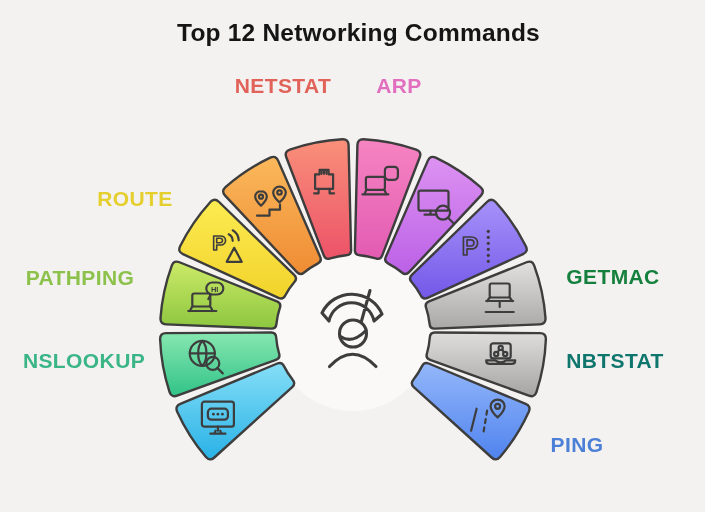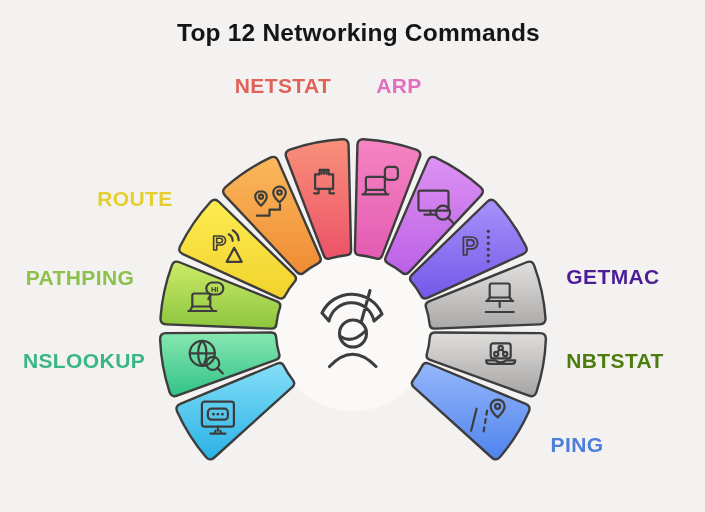--- a/index.html
+++ b/index.html
@@ -169,16 +169,16 @@
         <circle cx="43" cy="53.5" r="13.5"></circle>
         <path d="M30.5 56.5 Q42 64.5 56 50.5 M19.5 86.5 Q42.5 62 66 86.5"></path>
       </g>
     </svg>
   <div class="title" style="color: rgb(21, 21, 21); padding-left: 12px;">Top 12 Networking Commands</div>
   <span class="lbl l1" style="color: rgb(57, 181, 134);">NSLOOKUP</span>
   <span class="lbl l2" style="color: rgb(140, 194, 75);">PATHPING</span>
   <span class="lbl l3" style="color: rgb(229, 207, 46);">ROUTE</span>
   <span class="lbl l5" style="color: rgb(224, 98, 88);">NETSTAT</span>
   <span class="lbl l6" style="color: rgb(226, 110, 192);">ARP</span>
-  <span class="lbl l9" style="color: #4c1d95;">GETMAC</span>
-  <span class="lbl l10" style="color: #4d7c0f;">NBTSTAT</span>
+  <span class="lbl l9" style="color: #15803d;">GETMAC</span>
+  <span class="lbl l10" style="color: #0f766e;">NBTSTAT</span>
   <span class="lbl l11" style="color: rgb(75, 128, 214);">PING</span>
 </div>
 
 </body></html>

